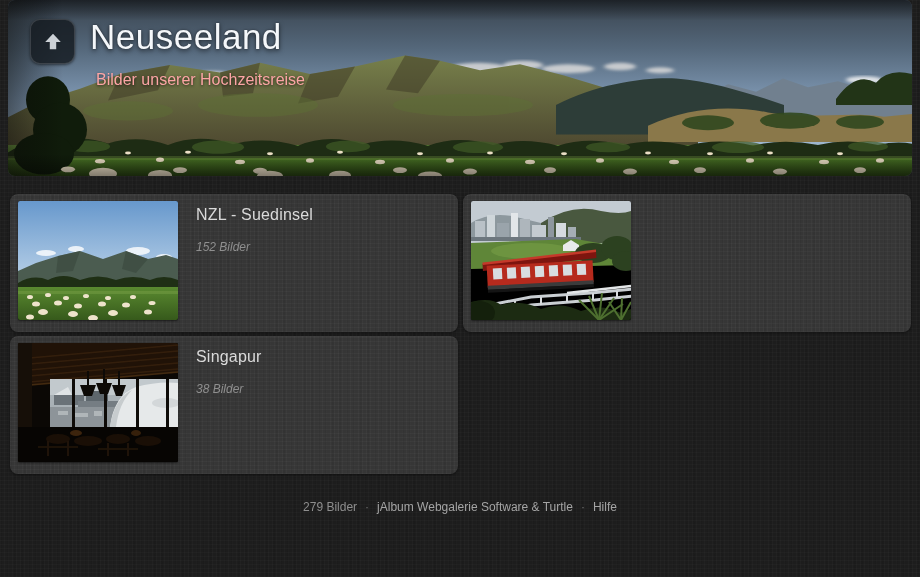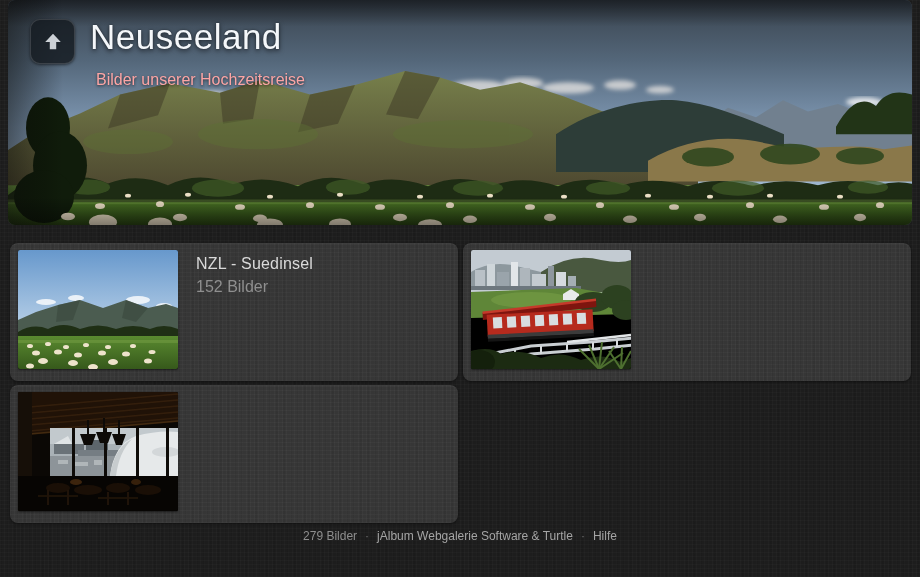--- a/index.html
+++ b/index.html
@@ -11,21 +11,21 @@
       repeating-linear-gradient(90deg, rgba(255,255,255,.018) 0 1px, transparent 1px 4px),
       repeating-linear-gradient(0deg, rgba(255,255,255,.018) 0 1px, transparent 1px 4px),
       repeating-linear-gradient(90deg, rgba(0,0,0,.06) 0 2px, transparent 2px 7px);
     color:#ddd;
   }
 
   
   .hero {
     position:relative;
     margin:0 8px;
-    height:225px;
+    height:176px;
     border-radius:7px;
     overflow:hidden;
     background:#39434e;
     text-align:right;
   }
   .hero-art { position:absolute; inset:0; width:100%; height:100%; display:block; }
   .up-btn {
     position:absolute; left:22px; top:19px;
     width:45px; height:45px;
     border-radius:10px;
@@ -69,25 +69,25 @@
   }
   .thumb {
     width:160px; height:119px; flex:none;
     border-radius:2px; overflow:hidden;
     background:#000;
     box-shadow:0 1px 2px rgba(0,0,0,.5);
   }
   .thumb svg { display:block; width:100%; height:100%; }
   .card-info { padding-top:5px; min-width:0; }
   .card-title { font-size:16px; font-weight:400; color:#dadada; letter-spacing:.2px; }
-  .card-count { font-size:16px; color:#8f8f8f; margin-top:5px; }
+  .card-count { font-size:12px; color:#8f8f8f; margin-top:16px;font-style:italic; }
 
   
   .footer {
-    margin-top:6px;
+    margin-top:26px;
     text-align:center;
     font-size:12px;
     color:#8e8e8e;
   }
   .footer a { color:#a5a5a5; text-decoration:none; cursor:pointer; }
   .footer .sep { margin:0 8px; color:#6e6e6e; }
 </style>
 </head>
 <body>
 
@@ -427,19 +427,23 @@
         <g stroke="#1f1309" stroke-width="2">
           <line x1="30" y1="98" x2="30" y2="113"></line>
             <line x1="50" y1="98" x2="50" y2="113"></line>
           <line x1="90" y1="100" x2="90" y2="113"></line>
             <line x1="110" y1="100" x2="110" y2="113"></line>
         </g>
         <ellipse cx="58" cy="90" rx="6" ry="3" fill="#4a2c10" opacity=".8"></ellipse>
         <ellipse cx="118" cy="90" rx="5" ry="3" fill="#4a2c10" opacity=".7"></ellipse>
       </svg>
     </div>
+    <div class="card-info">
+      <div class="card-title">Singapur</div>
+      <div class="card-count">38 Bilder</div>
+    </div>
   </div>
 
 </div>
 
 <div class="footer">
   <span>279 Bilder</span><span class="sep">·</span><a>jAlbum Webgalerie Software &amp; Turtle</a><span class="sep">·</span><a>Hilfe</a>
 </div>
 
 </body></html>

